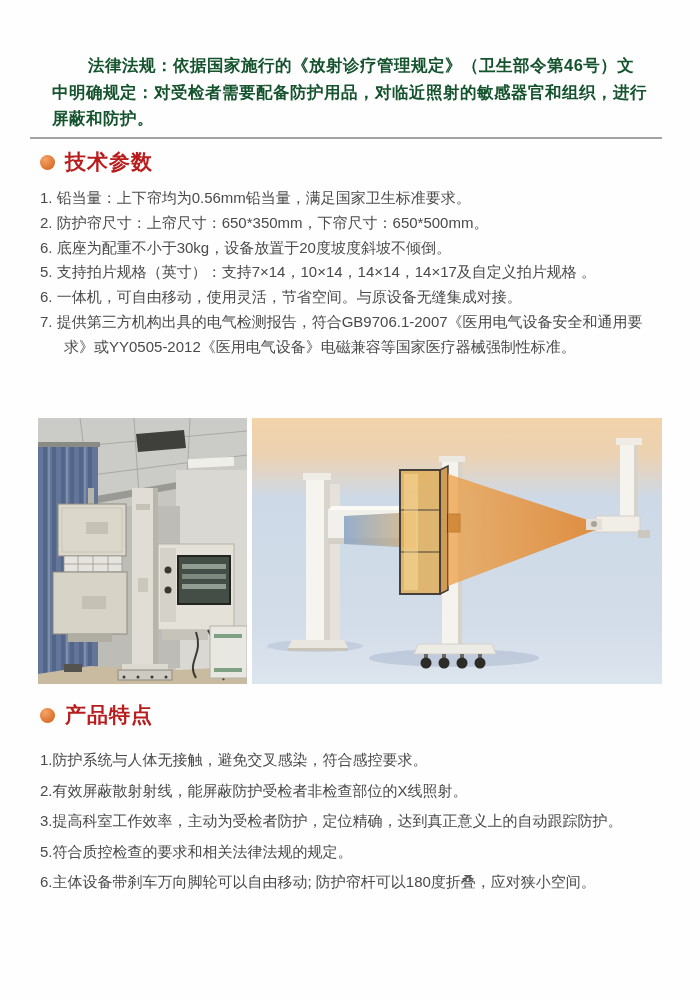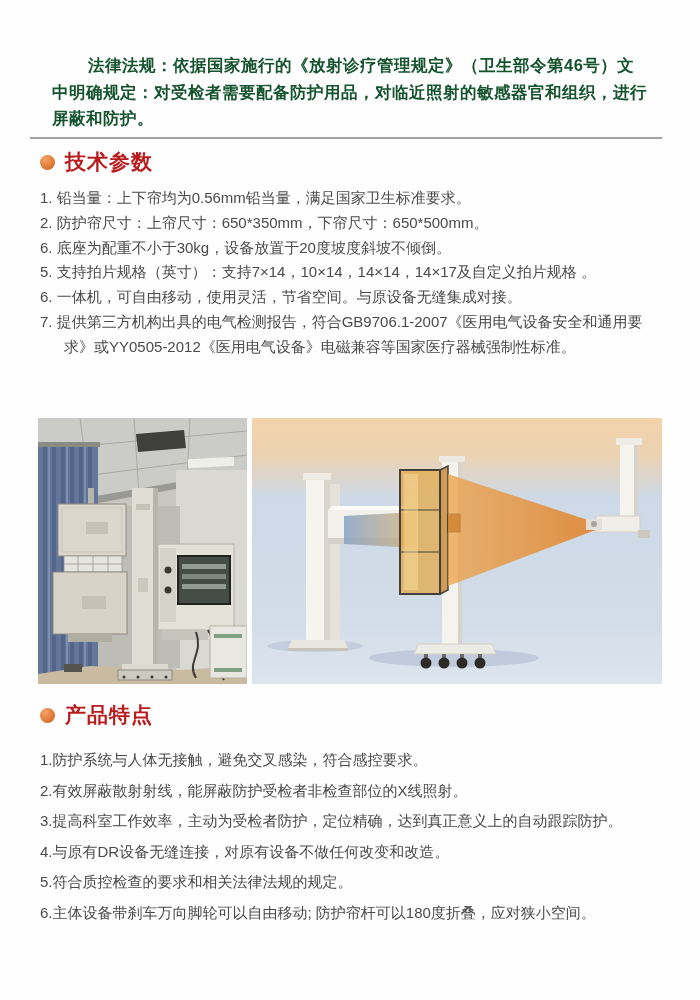--- a/index.html
+++ b/index.html
@@ -205,18 +205,17 @@
 
   <div class="section-head" id="feat-head">
     <span class="bullet"></span>
     <h2>产品特点</h2>
   </div>
 
   <ul class="speclist" id="feat-list">
     <li>1.防护系统与人体无接触，避免交叉感染，符合感控要求。</li>
     <li>2.有效屏蔽散射射线，能屏蔽防护受检者非检查部位的X线照射。</li>
     <li>3.提高科室工作效率，主动为受检者防护，定位精确，达到真正意义上的自动跟踪防护。</li>
-    <li>4.与原有DR设备无缝连接，对原有设备不做任何改变和改造。</li>
     <li>5.符合质控检查的要求和相关法律法规的规定。</li>
     <li>6.主体设备带刹车万向脚轮可以自由移动; 防护帘杆可以180度折叠，应对狭小空间。</li>
   </ul>
 
 </div>
 
 </body></html>

